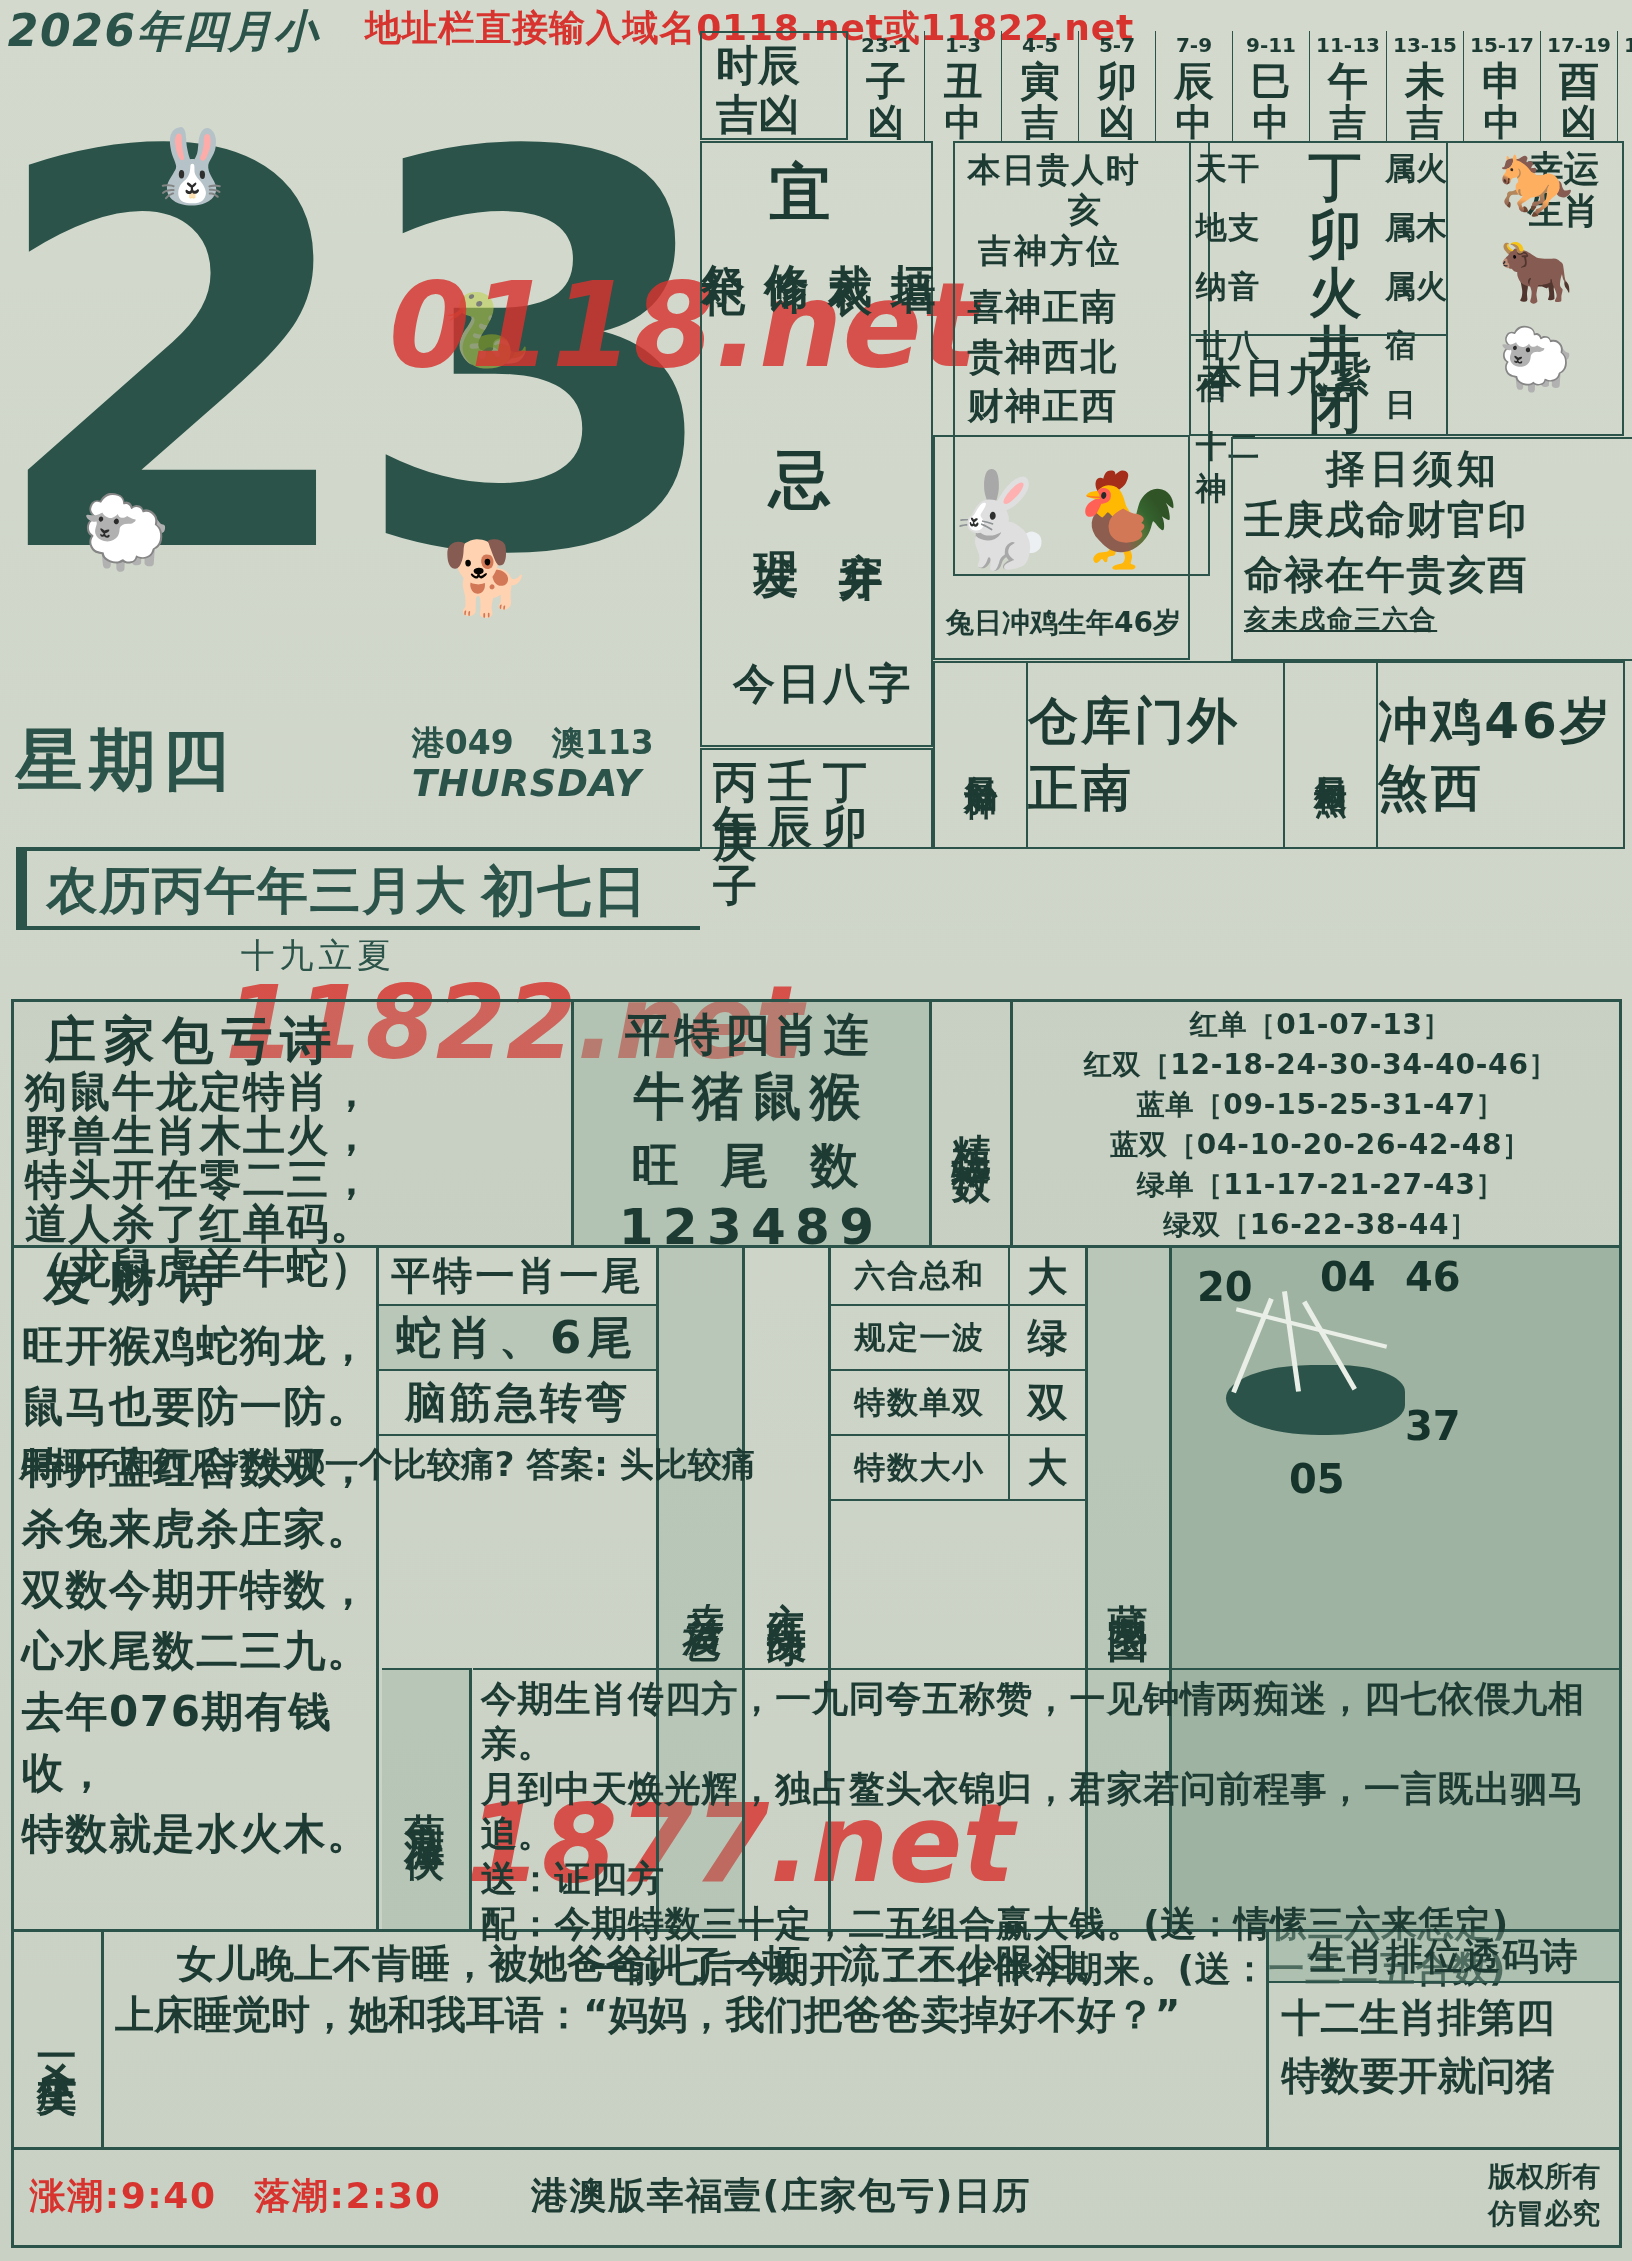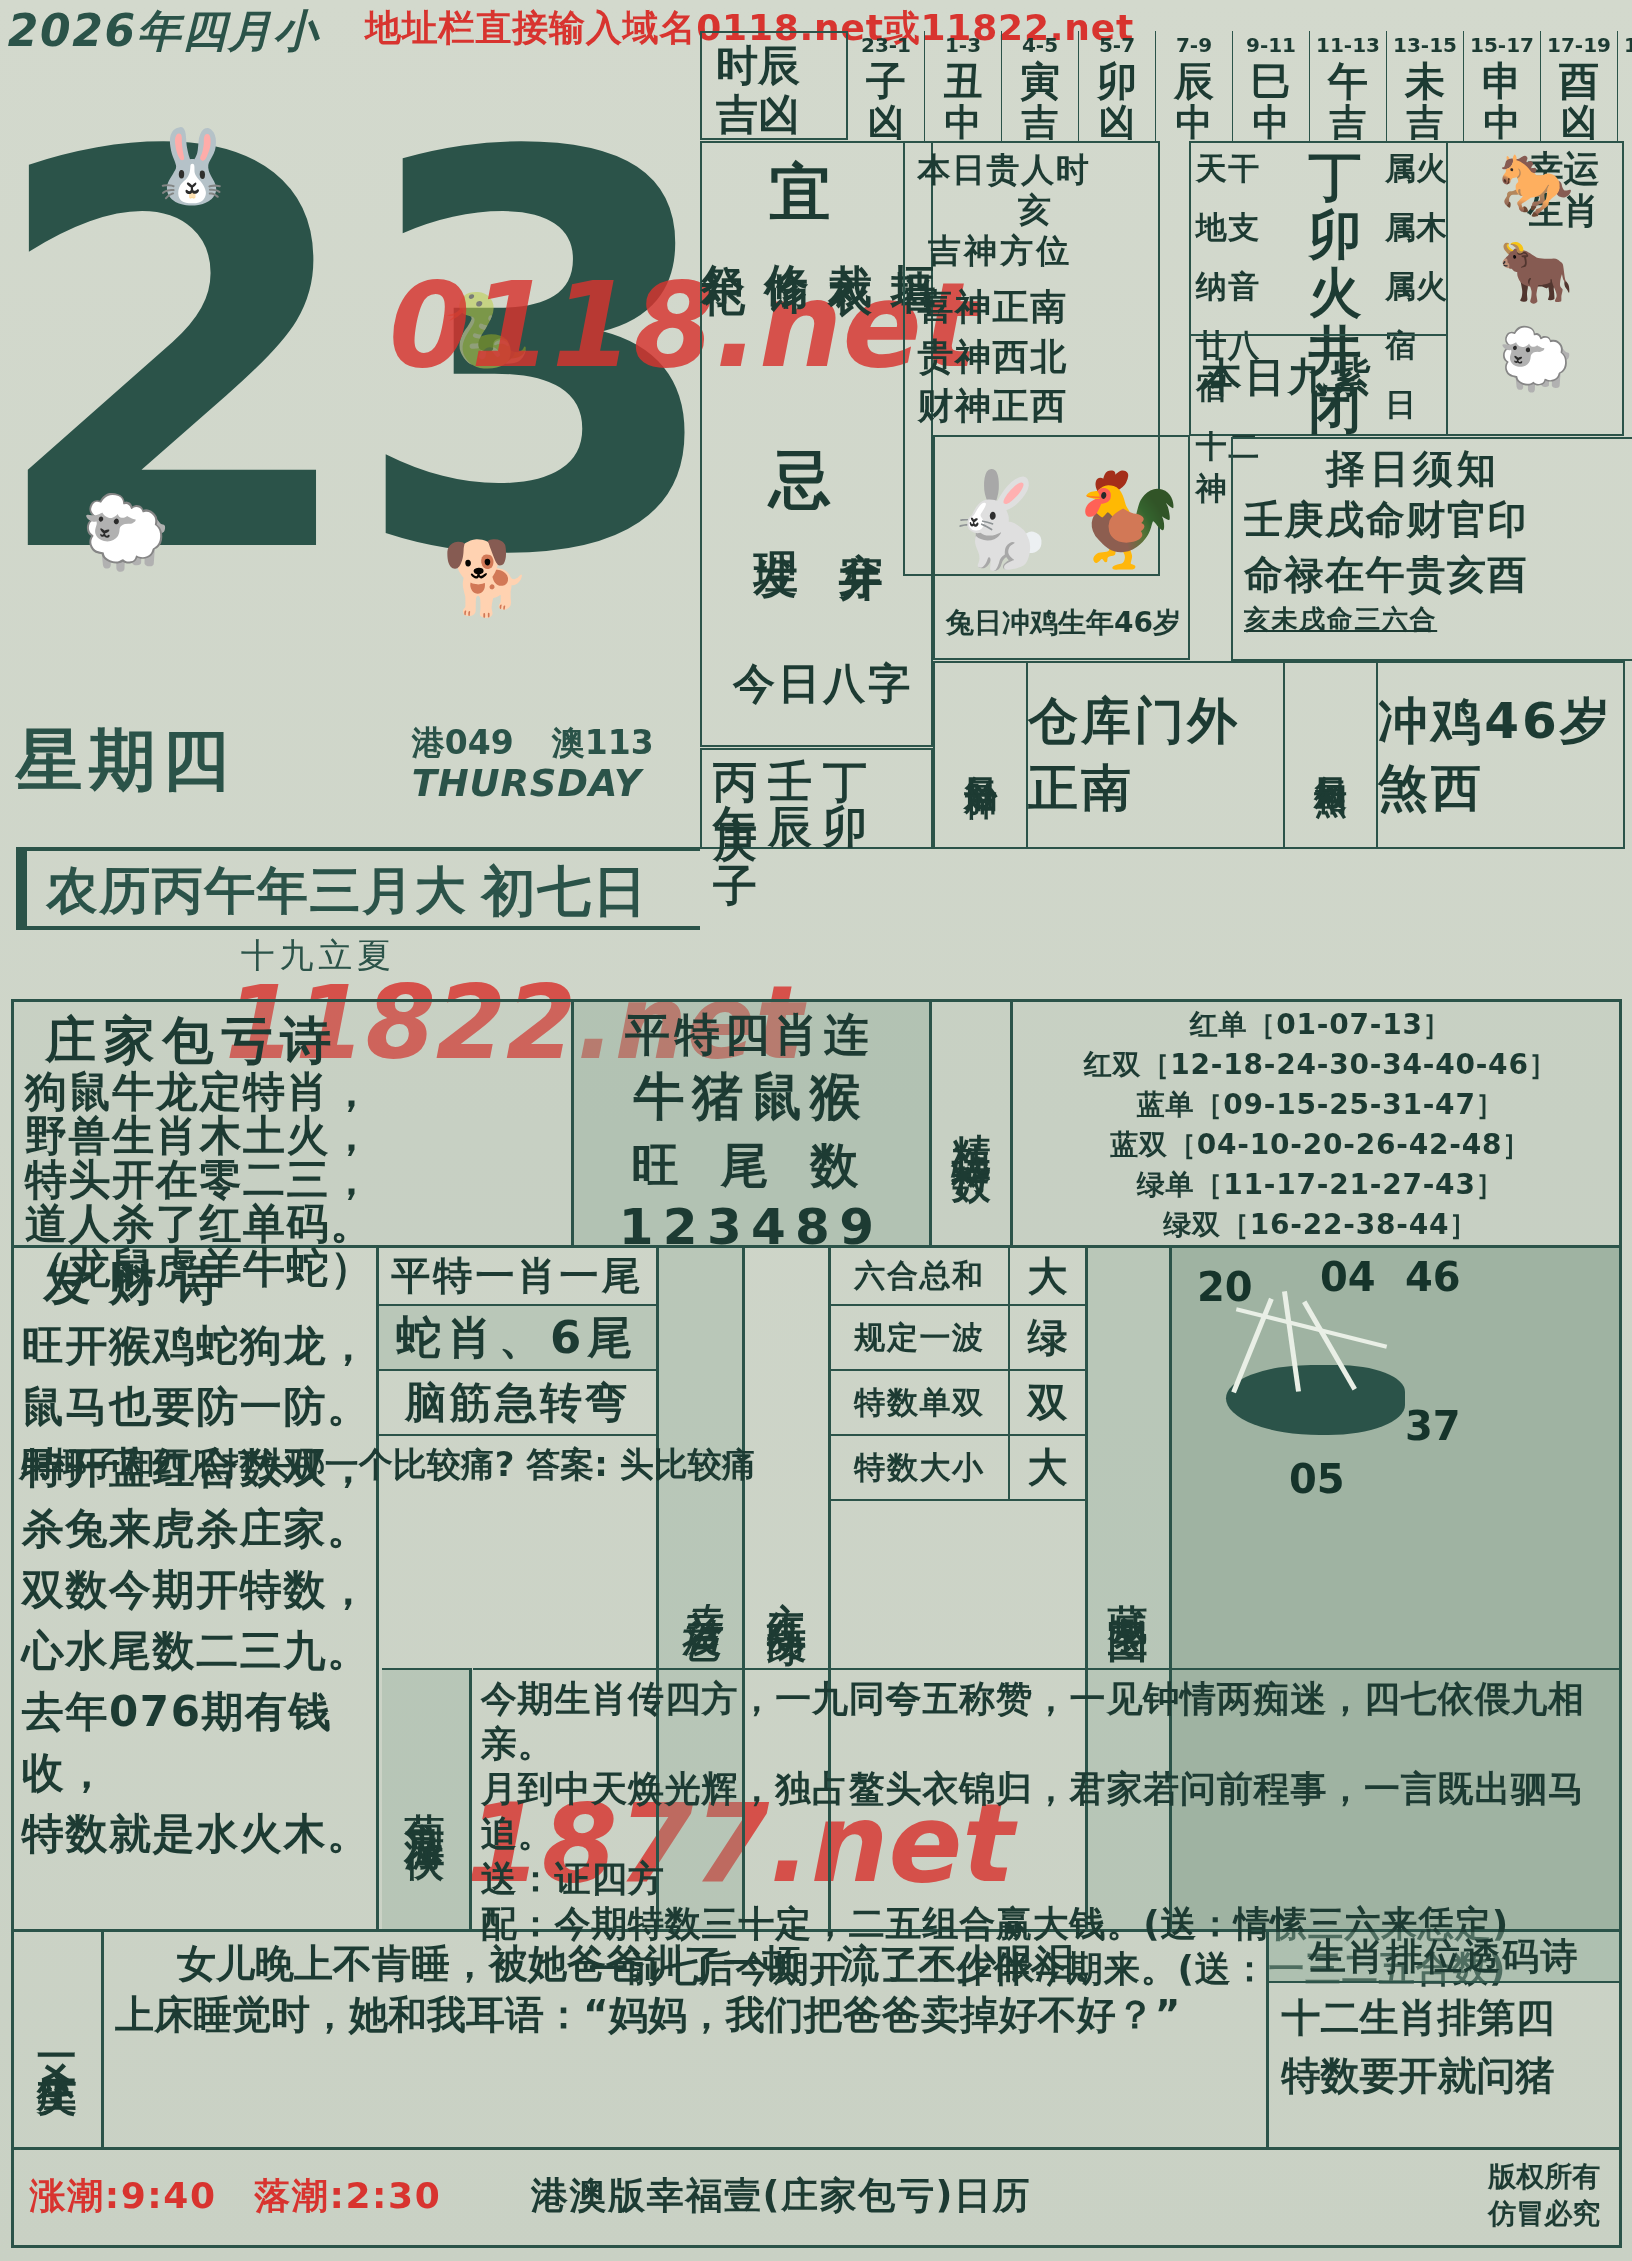--- a/index.html
+++ b/index.html
@@ -61,21 +61,21 @@
   #yi-items .itm{writing-mode:vertical-rl;font-size:44px;font-weight:bold;letter-spacing:6.2px;line-height:48px;}
   #ji-title{position:absolute;left:67px;top:295px;font-size:62px;font-weight:bold;}
   #ji-items{position:absolute;left:7.8px;top:373px;width:218px;display:flex;justify-content:center;gap:37px;}
   #ji-items .itm{writing-mode:vertical-rl;font-size:44px;font-weight:bold;letter-spacing:6.2px;line-height:48px;}
   #bazi-title{position:absolute;left:31px;top:513px;font-size:42px;font-weight:bold;letter-spacing:3.1px;}
   #bazi-line{position:absolute;left:700px;top:748px;width:233px;height:101px;border:2.3px solid #2b5349;box-sizing:border-box;}
   #bazi-top{position:absolute;left:11px;top:3.1px;font-size:44px;font-weight:bold;letter-spacing:11px;}
   #bazi-bot{position:absolute;left:11px;top:48px;font-size:44px;font-weight:bold;letter-spacing:11px;}
 
   
-  #dir-panel{position:absolute;left:903px;top:141px;width:257px;height:435px;border:2.3px solid #2b5349;box-sizing:border-box;}
+  #dir-panel{position:absolute;left:953px;top:141px;width:257px;height:435px;border:2.3px solid #2b5349;box-sizing:border-box;}
   #dir-t1{position:absolute;left:12.4px;top:4.7px;font-size:33px;font-weight:bold;letter-spacing:1.6px;}
   #dir-t1v{position:absolute;left:113px;top:45px;font-size:33px;font-weight:bold;}
   #dir-t2{position:absolute;left:23px;top:86px;font-size:33px;font-weight:bold;letter-spacing:3.1px;}
   .dirrow{position:absolute;left:12.4px;font-size:36px;font-weight:bold;letter-spacing:1.6px;}
   #dr1{top:140px;} #dr2{top:190px;} #dr3{top:239px;}
   #rabbit-rooster{position:absolute;left:933px;top:435px;width:257px;height:225px;border:2.3px solid #2b5349;box-sizing:border-box;}
   #rr-icons{position:absolute;left:0;top:0;width:257px;height:167px;display:flex;align-items:center;justify-content:space-around;font-size:93px;color:#2f5a4e;}
   #rr-text{position:absolute;left:0;top:167px;width:257px;text-align:center;font-size:28px;font-weight:bold;}
 
   

